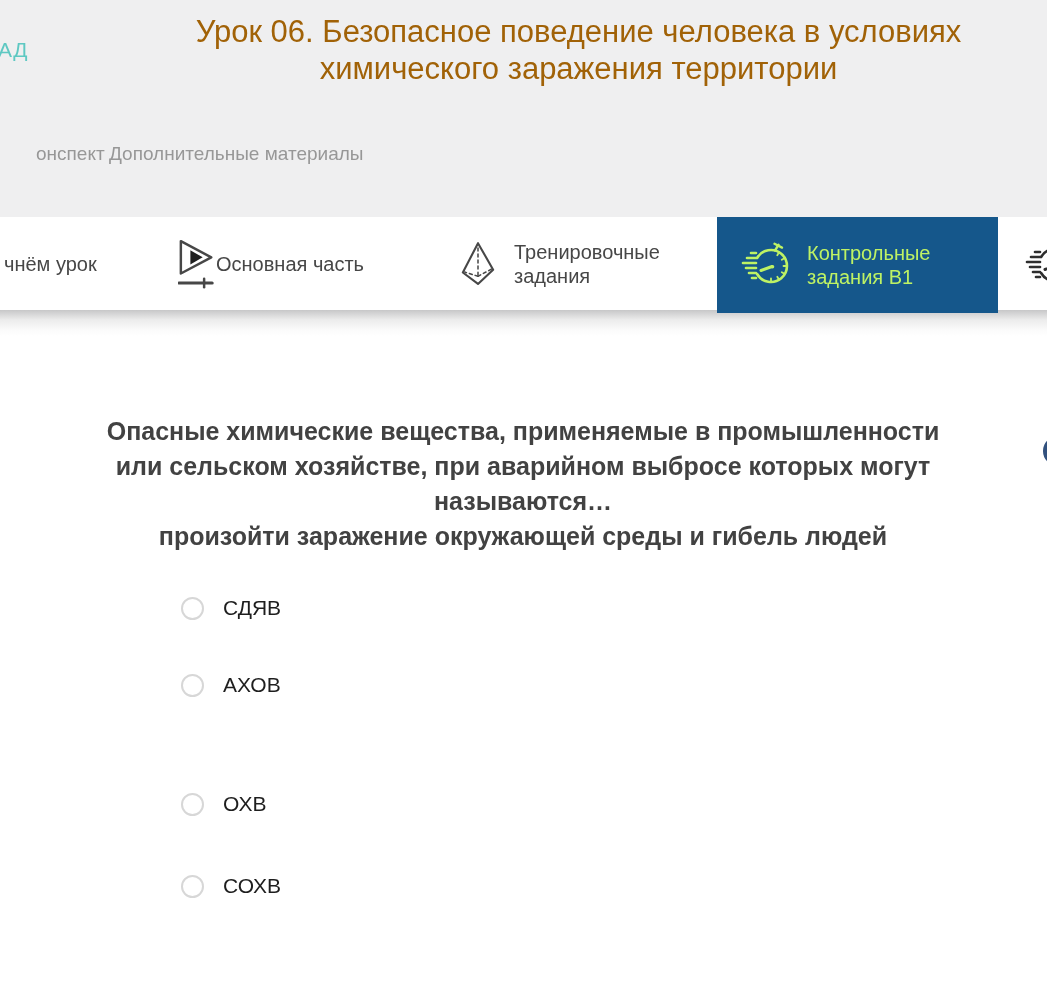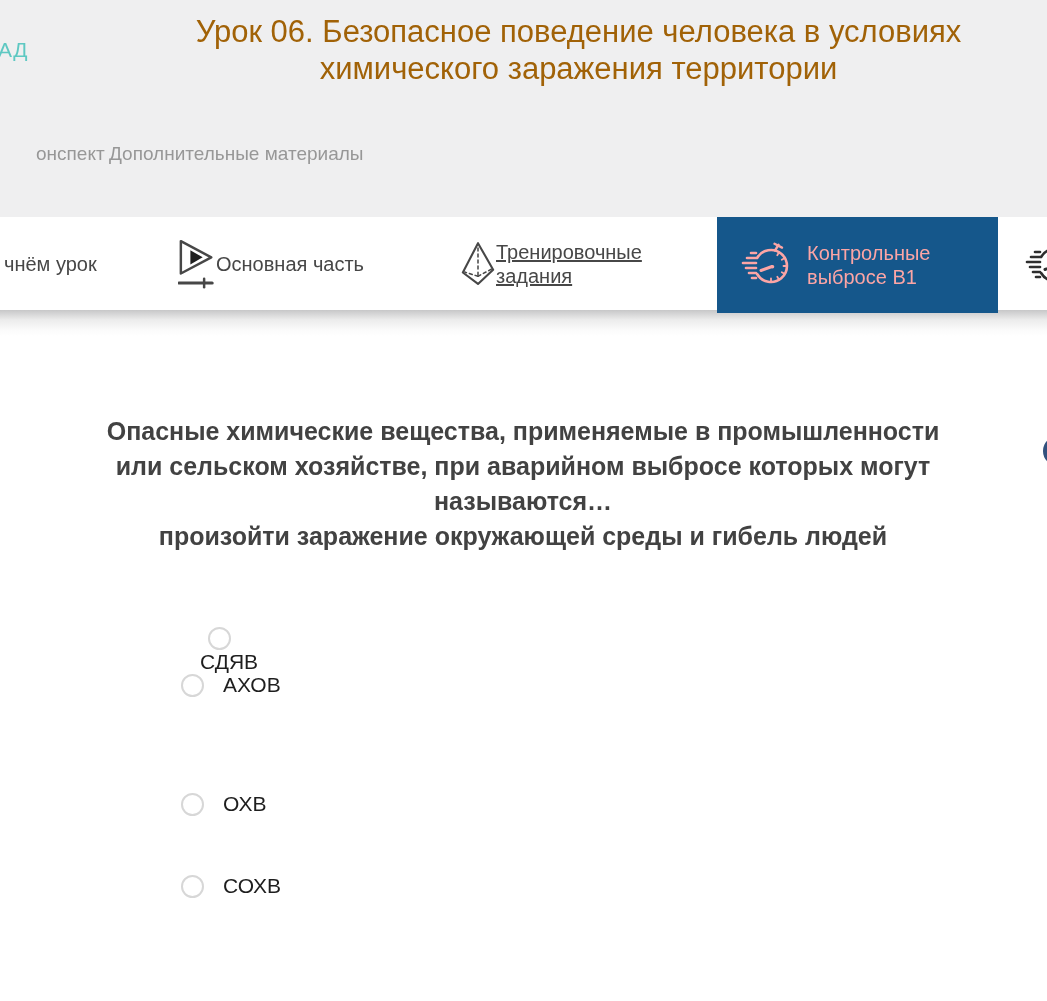--- a/index.html
+++ b/index.html
@@ -26,41 +26,41 @@
   .shadow-strip{
     position:absolute;top:310px;left:0;width:1047px;height:26px;z-index:1;
     background:linear-gradient(#c7c7c8,#ececec 38%,#fbfbfb 78%,#ffffff);
   }
   .tab{position:absolute;top:0;height:93px;display:flex;align-items:center;cursor:pointer;color:#474747;}
   .tab .tab-label{font-size:20px;line-height:24px;}
   .tab-start{left:4px;width:96px;}
   .tab-main{left:178px;}
   .tab-main .tab-label{}
   .tab-training{left:460px;}
-  .tab-training .tab-label{width:160px;text-decoration:underline;}
+  .tab-training .tab-label{margin-left:18px;width:160px;}
   .tab-control{
-    left:717px;width:281px;height:96px;background:#15578b;color:#fca5a5;z-index:3;
+    left:717px;width:281px;height:96px;background:#15578b;color:#bef264;z-index:3;
   }
   .tab-control .icon-wrap{margin-left:24px;}
   .tab-control .tab-label{margin-left:14px;width:150px;}
   .tab-next{left:1025px;color:#2e2e2e;}
   .icon-wrap{display:flex;align-items:center;}
   .tab svg{display:block;}
   .ico-stroke{stroke:currentColor;fill:none;stroke-linecap:round;stroke-linejoin:round;}
   
   .question-text{
     position:absolute;top:414px;left:43px;width:960px;text-align:center;
     font-size:25px;line-height:35px;color:#424242;font-weight:700;
   }
   .question-badge{
     position:absolute;left:1043px;top:436px;width:30px;height:30px;border-radius:50%;
     background:#32517e;cursor:pointer;
   }
   .option-row{position:absolute;left:181px;display:flex;align-items:center;cursor:pointer;}
-  .option-row.r0{top:627px;flex-direction:column;}
+  .option-row.r0{top:596px;}
   .option-row.r1{top:673px;}
   .option-row.r2{top:792px;text-align:center;}
   .option-row.r3{top:874px;}
   .radio{
     width:23px;height:23px;border-radius:50%;border:2px solid #d7d7d7;
     background:#ffffff;box-sizing:border-box;flex:none;
   }
   .option-label{margin-left:19px;font-size:21px;color:#1e1e1e;}
 </style>
 </head>
@@ -130,21 +130,21 @@
           <path class="ico-stroke" stroke-width="2.6" d="M10 14 L15 14"></path>
           <path class="ico-stroke" stroke-width="2.6" d="M6 19 L15 19"></path>
           <path class="ico-stroke" stroke-width="2.6" d="M2 24 L15 24"></path>
           <path class="ico-stroke" stroke-width="2.6" d="M5 29 L15 29"></path>
           <path class="ico-stroke" stroke-width="2.6" d="M8 34 L15 34"></path>
           <path class="ico-stroke" stroke-width="2.6" d="M11 39 L15 39"></path>
         </svg>
       </span>
       <span class="tab-label">
         <div>Контрольные</div>
-        <div>выбросе В1</div>
+        <div>задания В1</div>
       </span>
     </div>
 
     <div class="tab tab-next">
       <span class="icon-wrap">
         <svg width="52" height="52" viewBox="0 0 52 52">
           <path class="ico-stroke" stroke-width="2.6" d="M16.1 19 A16 16 0 1 1 16.1 35"></path>
           <path class="ico-stroke" stroke-width="2.4" d="M34 11.5 L37.5 5.8"></path>
           <path class="ico-stroke" stroke-width="2.4" d="M33.5 4.8 L41 8.6"></path>
           <path class="ico-stroke" stroke-width="3" d="M20 31.5 L31 27.5"></path>

